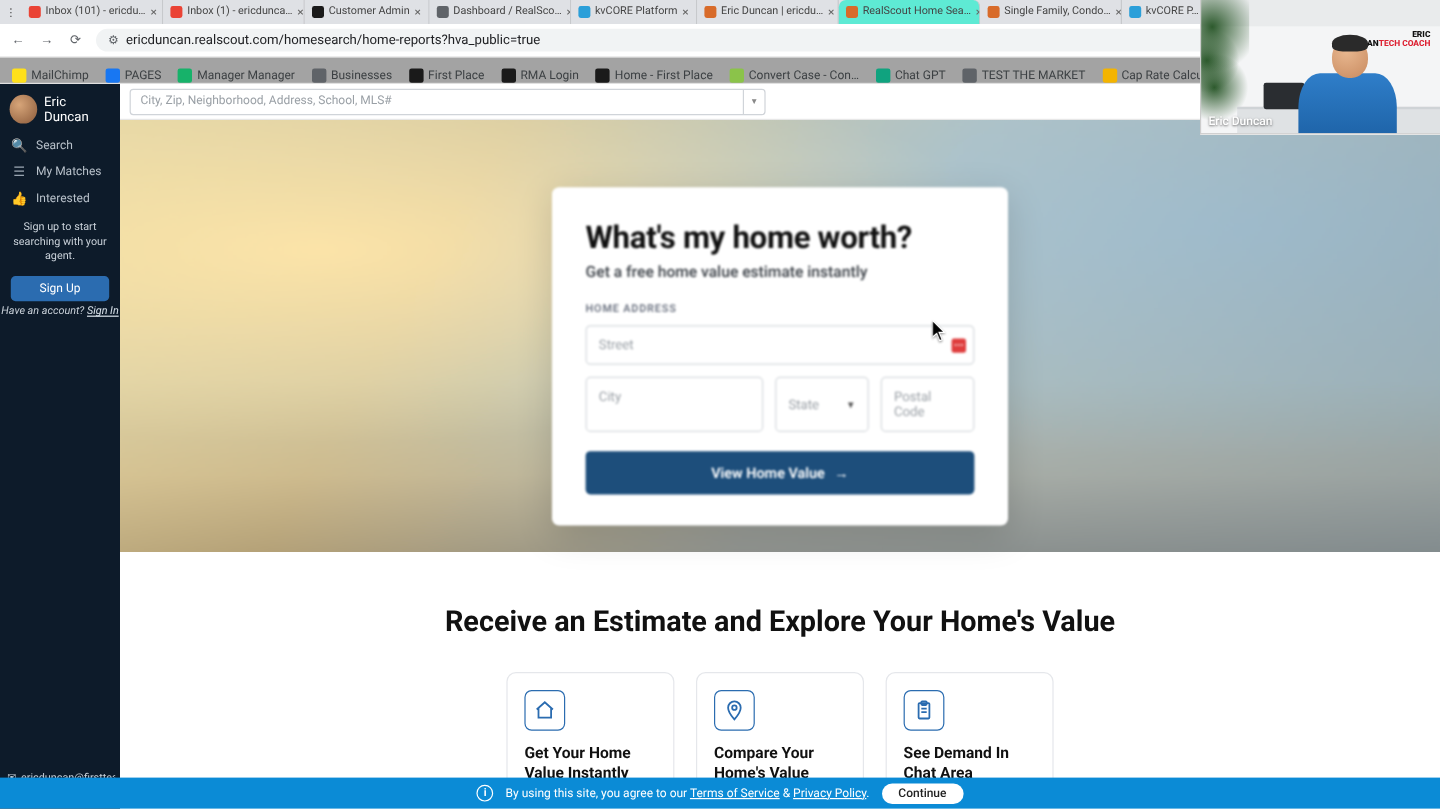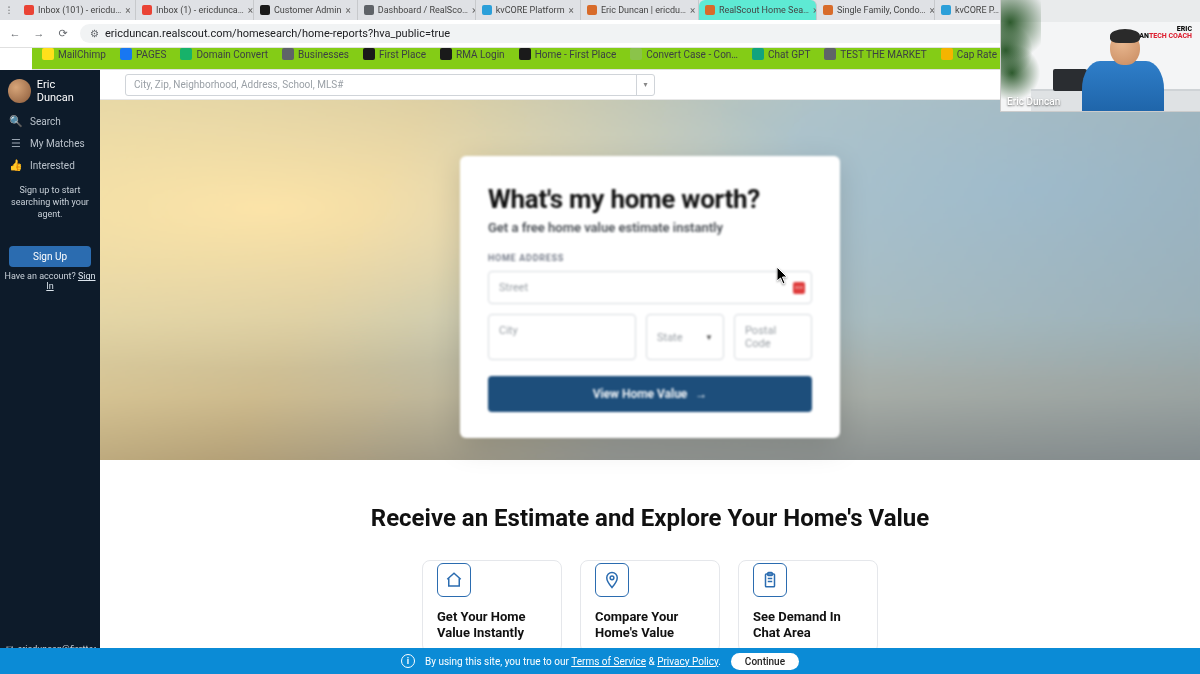--- a/index.html
+++ b/index.html
@@ -9,41 +9,41 @@
 .tab-strip { height: 20px; background: #dfe1e5; display: flex; align-items: stretch; font-size: 9px; color: #444; }
 .tab-strip .menu-dots { width: 18px; display:flex; align-items:center; justify-content:center; }
 .tab { display:flex; align-items:center; gap:4px; padding: 0 6px; border-right:1px solid #c7c9cc; max-width: 118px; overflow:hidden; white-space:nowrap; background:#dfe1e5; }
 .tab.active { background:#5eead4; border-top-left-radius:6px; border-top-right-radius:6px; }
 .tab .favicon { width:10px; height:10px; flex:0 0 10px; border-radius:2px; }
 .tab .close { margin-left:auto; font-size:10px; color:#666; }
 .addr-bar { height: 28px; background:#fff; border-bottom:1px solid #e0e0e0; display:flex; align-items:center; gap:10px; padding:0 8px; font-size:11px; color:#5f6368; }
 .addr-bar .nav-btn { width:14px; text-align:center; color:#5f6368; }
 .addr-bar .url-field { flex:1; background:#f1f3f4; border-radius:12px; padding:3px 10px; display:flex; align-items:center; gap:6px; color:#202124; font-size:11px; }
 .addr-bar .url-field .tune { font-size:10px; color:#5f6368; }
-.bookmarks { height: 22px; background:#84cc16; border-bottom:1px solid #e0e0e0; display:flex; align-items:flex-start; gap:14px; padding:0 10px; font-size:10px; color:#3c4043;margin-left:32px; }
+.bookmarks { height: 22px; background:#a3a3a3; border-bottom:1px solid #e0e0e0; display:flex; align-items:flex-end; gap:14px; padding:0 10px; font-size:10px; color:#3c4043; }
 .bookmarks .bm { display:flex; align-items:center; gap:4px; white-space:nowrap; }
 .bookmarks .bm .bic { width:12px; height:12px; border-radius:2px; }
 
 
 .site-header { height: 30px; background:#fff; border-bottom:1px solid #e7e7e7; display:flex; align-items:center; padding: 4px 8px; } 
-.site-search { flex: 0 0 530px; margin-left: 17px; }
+.site-search { flex: 0 0 530px; margin-left: 0; }
 .site-search-box { height:22px; border:1px solid #d0d4d9; border-radius:3px; display:flex; align-items:center; padding:0 8px; font-size:10px; color:#9aa0a6; position:relative; }
 .site-search-box .dd { position:absolute; right:0; top:0; bottom:0; width:18px; border-left:1px solid #d0d4d9; display:flex; align-items:center; justify-content:center; color:#888; font-size:8px;}
 
 
 .app { display:flex; height: calc(674px - 20px - 28px - 22px); position:relative; }
 .sidebar { width:100px; background:#0d1b2a; color:#cfd6dd; display:flex; flex-direction:column; font-size:10px; position:relative; }
 .side-top { padding: 8px 8px 6px; display:flex; align-items:center; gap:6px; }
 .side-top .avatar2 { width:24px; height:24px; border-radius:50%; background: radial-gradient(circle at 35% 35%, #d7a579, #8a5a3a); }
 .side-top .name { font-size:11px; color:#fff; }
 .side-item { display:flex; align-items:center; gap:8px; padding:5px 10px; color:#b8c1ca; font-size:10px; cursor:pointer; }
 .side-item .ic { width:12px; height:12px; display:flex; align-items:center; justify-content:center; font-size:11px; color:#98a4b0;}
 .side-cta { margin: 8px 6px 4px; font-size:9px; text-align:center; color:#c9d1d9; line-height:1.35; }
-.side-signup { margin: 22px auto 4px; background:#2b6cb0; color:#fff; font-size:10px; padding:5px 24px; border-radius:4px; width:fit-content; cursor:pointer; }
-.side-signin { text-align:center; font-size:9px; color:#c9d1d9; }
+.side-signup { margin: 6px auto 4px; background:#2b6cb0; color:#fff; font-size:10px; padding:5px 24px; border-radius:4px; width:fit-content; cursor:pointer; }
+.side-signin { text-align:center; font-size:9px; color:#c9d1d9;font-style:italic; }
 .side-signin a { color:#dbe4ec; text-decoration:underline; }
 .side-footer { position:absolute; bottom:6px; left:6px; right:4px; font-size:9px; color:#c8d0d8; line-height:1.4; }
 .side-footer .row { display:flex; align-items:center; gap:4px; white-space:nowrap; overflow:hidden; }
 
 .content { flex:1; position:relative; overflow:hidden; background:#fff; }
 
 
 .hero { height: 360px; position:relative; background:
   linear-gradient(120deg, rgba(255,225,150,.55) 0%, rgba(255,210,120,.35) 25%, rgba(160,185,205,.25) 55%, rgba(120,145,165,.45) 100%),
   radial-gradient(ellipse at 15% 30%, rgba(255,240,200,.9), transparent 45%),
@@ -66,21 +66,21 @@
 .row3 .state { flex:0 0 78px; display:flex; align-items:center; justify-content:space-between;}
 .row3 .zip { flex:0 0 78px; }
 .state .caret { font-size:8px; color:#555; }
 .cta-btn { background:#1f4e79; color:#fff; text-align:center; padding:11px; border-radius:4px; font-size:12px; font-weight:600; display:flex; align-items:center; justify-content:center; gap:8px; cursor:pointer;}
 .cta-btn .arrow { font-size:12px; }
 
 
 .section2 { padding: 44px 40px 0; }
 .section2 h2 { text-align:center; font-size:24px; font-weight:700; color:#111; margin-bottom:28px;}
 .feat-row { display:flex; gap:18px; justify-content:center; }
-.feat { width:140px; border:1px solid #e5e7eb; border-radius:8px; padding:2px 14px 10px; }
+.feat { width:140px; border:1px solid #e5e7eb; border-radius:8px; padding:14px 14px 10px; }
 .feat .iconbox { width:34px; height:34px; border:1.5px solid #2b6cb0; border-radius:6px; display:flex; align-items:center; justify-content:center; color:#2b6cb0; margin-bottom:12px;}
 .feat .iconbox svg { width:18px; height:18px; stroke:#2b6cb0; fill:none; stroke-width:2; }
 .feat .ft { font-size:13px; font-weight:700; color:#111; line-height:1.25;}
 
 
 .cookie { position:absolute; left:0; right:0; bottom:0; height:26px; background:#0b8bd6; color:#fff; font-size:10px; display:flex; align-items:center; justify-content:center; gap:10px;}
 .cookie .info { width:14px; height:14px; border:1.5px solid #fff; border-radius:50%; display:flex; align-items:center; justify-content:center; font-size:9px; font-weight:700;}
 .cookie a { color:#fff; text-decoration:underline; }
 .cookie .cont { background:#fff; color:#222; border-radius:12px; padding:3px 14px; font-size:10px; font-weight:500; cursor:pointer;}
 
@@ -167,21 +167,21 @@
     <div class="bm">
       <span class="bic" style="background:#ffe01b"></span>
       <span>MailChimp</span>
     </div>
     <div class="bm">
       <span class="bic" style="background:#1877f2"></span>
       <span>PAGES</span>
     </div>
     <div class="bm">
       <span class="bic" style="background:#17b26a"></span>
-      <span>Domain Convert</span>
+      <span>Manager Manager</span>
     </div>
     <div class="bm">
       <span class="bic" style="background:#5f6368"></span>
       <span>Businesses</span>
     </div>
     <div class="bm">
       <span class="bic" style="background:#1a1a1a"></span>
       <span>First Place</span>
     </div>
     <div class="bm">
@@ -326,21 +326,21 @@
       <svg viewBox="0 0 12 18">
           <path d="M0 0 L0 14 L3.5 11 L6 17 L8 16 L5.5 10 L10 10 Z" fill="#000" stroke="#fff" stroke-width="1"></path>
         </svg>
     </div>
   </div>
 </div>
 
 <div class="cookie">
   <span class="info">i</span>
   <span>
-    <span>By using this site, you true to our </span><a href="#">Terms of Service</a><span> &amp; </span><a href="#">Privacy Policy</a><span>.</span>
+    <span>By using this site, you agree to our </span><a href="#">Terms of Service</a><span> &amp; </span><a href="#">Privacy Policy</a><span>.</span>
   </span>
   <span class="cont">Continue</span>
 </div>
 
 <div class="webcam">
   <div class="room">
     <div class="ceil"></div>
       <div class="wall"></div>
     <div class="plant"></div>
     <div class="desk"></div>

